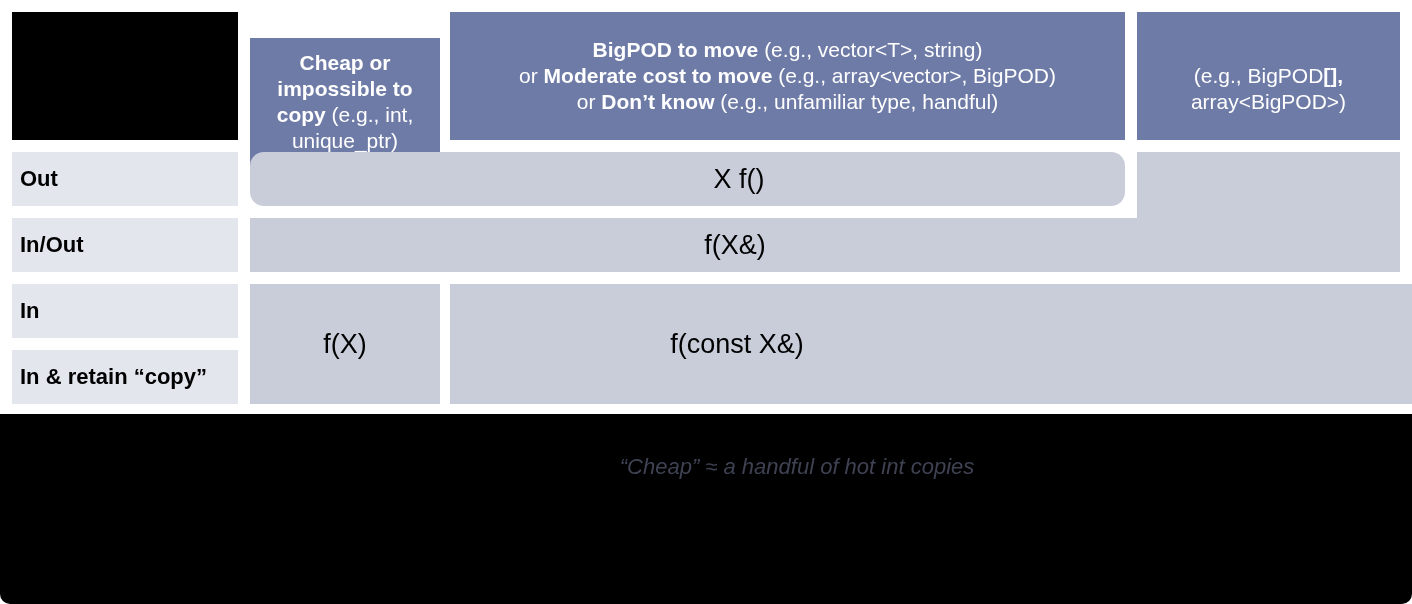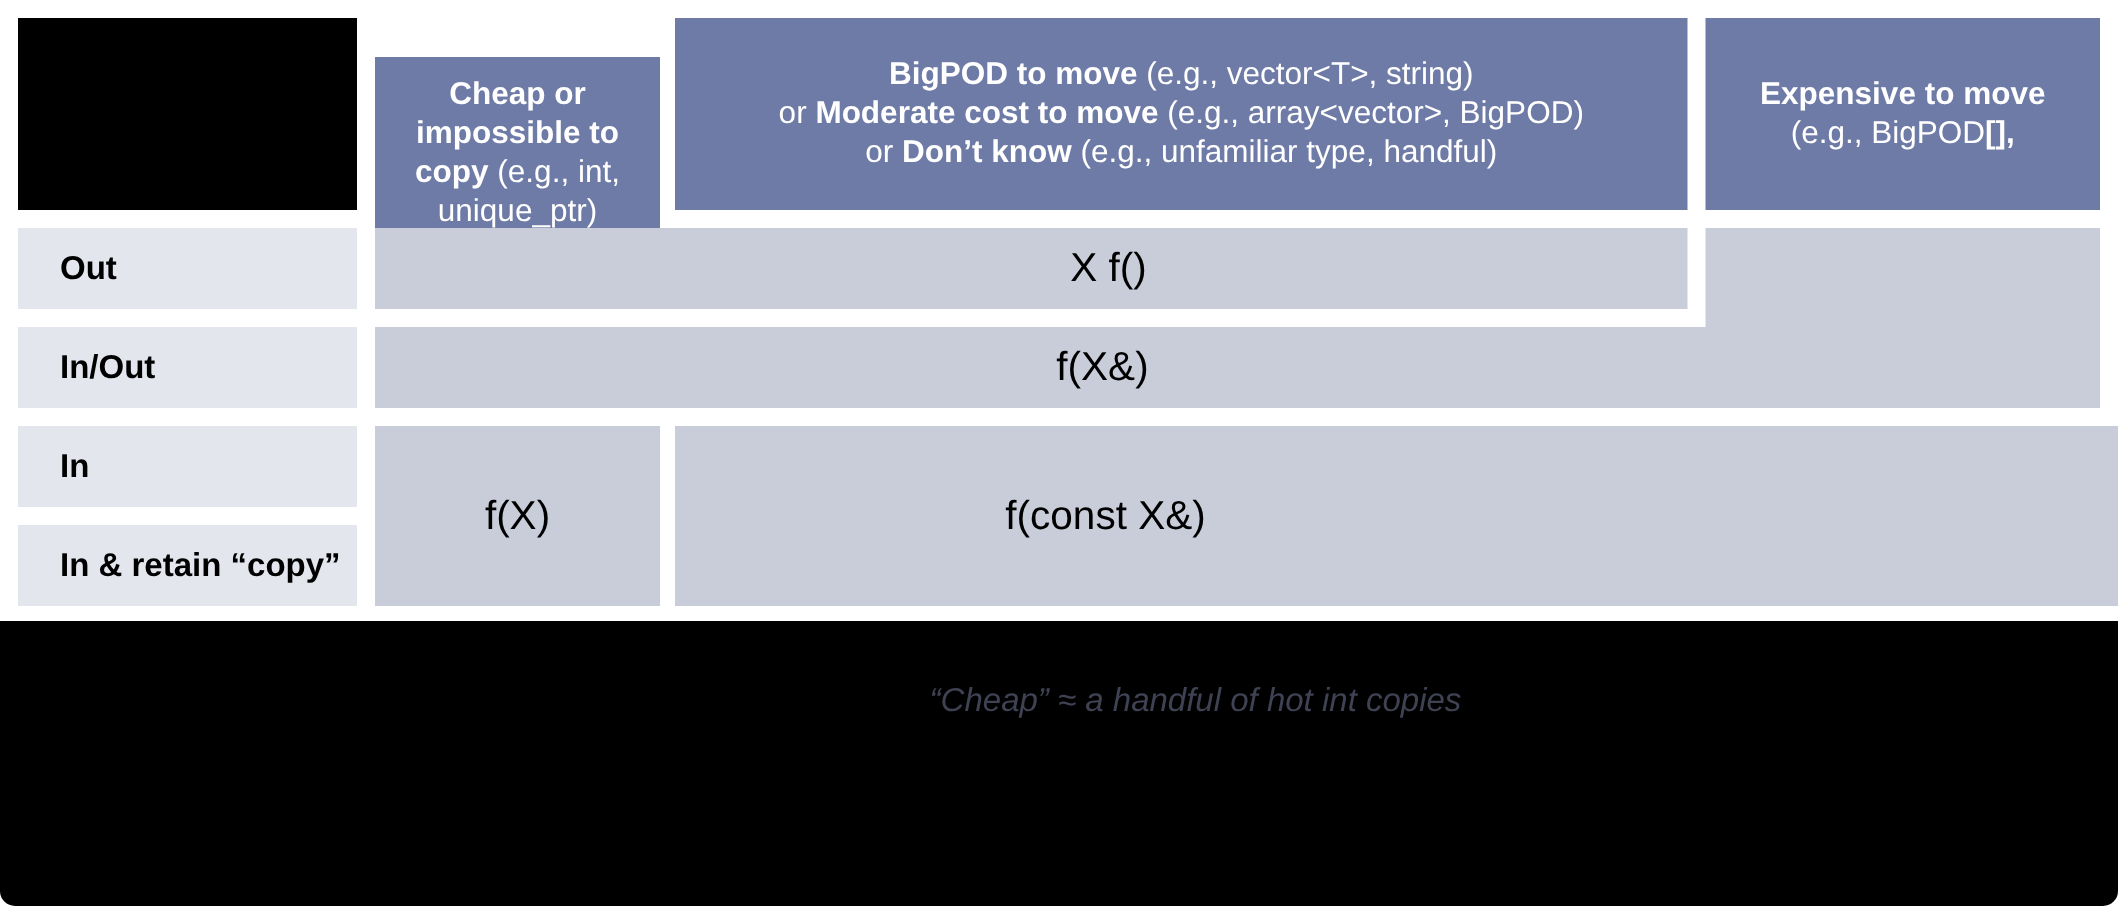--- a/index.html
+++ b/index.html
@@ -31,30 +31,30 @@
   .hdr-2 { left: 450px;  top: 12px; width: 675px; height: 128px; }
   .hdr-3 { left: 1137px; top: 12px; width: 263px; height: 128px; }
 
   
   .rowlabel {
     left: 12px; width: 226px; height: 54px;
     background: var(--label-bg, #e4e6ee);
     color: #000000;
     font-weight: bold; font-size: 22px;
     display: flex; align-items: center;
-    padding-left: 28px; box-sizing: border-box;
+    padding-left: 8px; box-sizing: border-box;
   }
   .rowlabel-out  { top: 152px; }
   .rowlabel-inout{ top: 218px; }
   .rowlabel-in   { top: 284px; }
   .rowlabel-ret  { top: 350px; }
 
   
   .cell { background: var(--cell-bg, #c9cdda); }
-  .cell-out        { left: 250px;  top: 152px; width: 875px;  height: 54px; }
+  .cell-out        { left: 250px;  top: 152px; width: 875px;  height: 54px; border-radius: 14px; }
   .cell-exp-merge  { left: 1137px; top: 152px; width: 263px;  height: 120px; }
   .cell-inout      { left: 250px;  top: 218px; width: 1150px; height: 54px; }
   .cell-in-cheap   { left: 250px;  top: 284px; width: 190px;  height: 120px; }
   .cell-in-constref{ left: 450px;  top: 284px; width: 1115px;  height: 120px; }
 
   .code-label {
     position: absolute;
     transform: translate(-50%, -50%);
     color: #000000;
     font-size: 27px;
@@ -87,21 +87,21 @@
 
 <div class="abs corner-box"></div>
 
 <div class="abs hdr hdr-1">
   <div><b>Cheap or</b><br><b>impossible to</b><br><b>copy</b><span> (e.g., int,</span><br><span>unique_ptr)</span></div>
 </div>
 <div class="abs hdr hdr-2">
   <div><b>BigPOD to move</b><span> (e.g., vector&lt;T&gt;, string)</span><br><span>or </span><b>Moderate cost to move</b><span> (e.g., array&lt;vector&gt;, BigPOD)</span><br><span>or </span><b>Don’t know</b><span> (e.g., unfamiliar type, handful)</span></div>
 </div>
 <div class="abs hdr hdr-3">
-  <div><b>Expensive to move</b><br><span>(e.g., BigPOD</span><b>[],</b><br></div>
+  <div><br><span>(e.g., BigPOD</span><b>[],</b><br><span>array&lt;BigPOD&gt;)</span></div>
 </div>
 
 <div class="abs rowlabel rowlabel-out">
   <span>Out</span>
 </div>
 <div class="abs rowlabel rowlabel-inout">
   <span>In/Out</span>
 </div>
 <div class="abs rowlabel rowlabel-in">
   <span>In</span>

